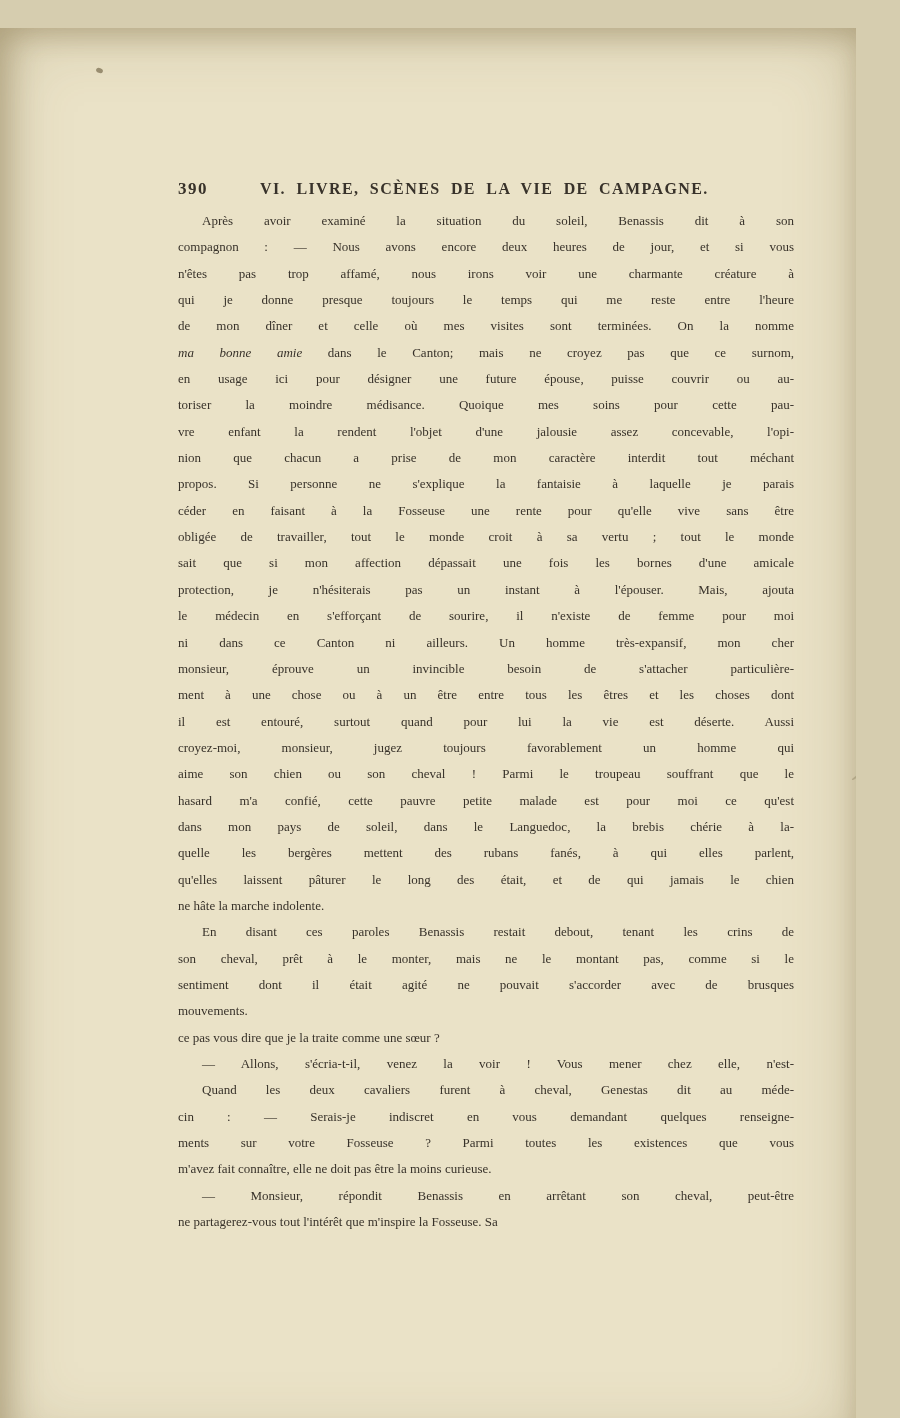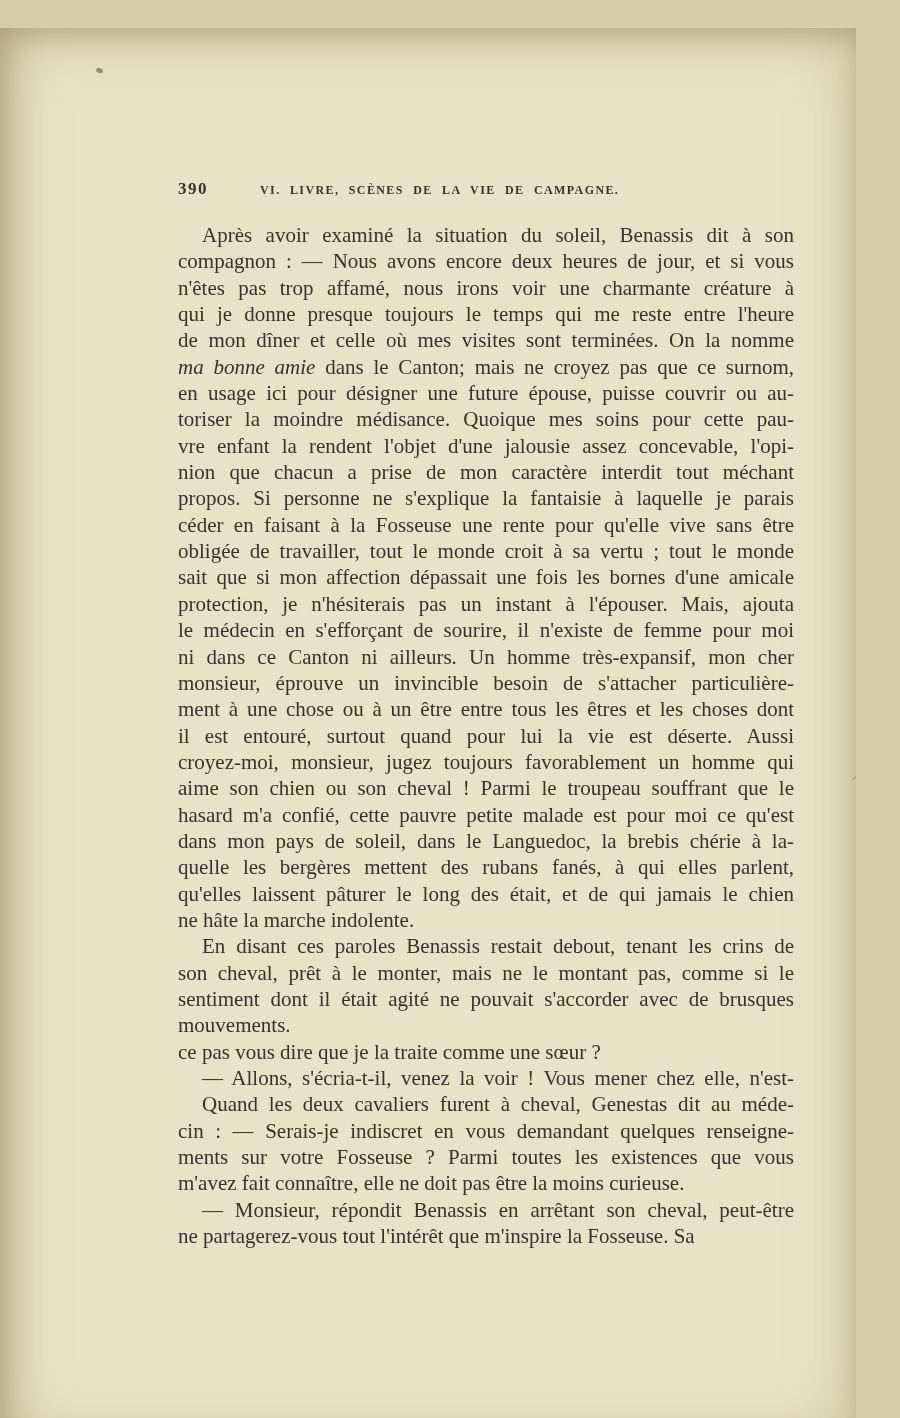--- a/index.html
+++ b/index.html
@@ -30,31 +30,31 @@
     align-items: baseline;
     white-space: nowrap;
   }
   .page-number {
     font-weight: bold;
     font-size: 17px;
     letter-spacing: 1.5px;
   }
   .running-title {
     font-weight: bold;
-    font-size: 12px;
+    font-size: 16px;
     letter-spacing: 1.4px;
     word-spacing: 5px;
     margin-left: 52px;
   }
   .text-block {
     position: absolute;
     left: 178px;
-    top: 194px;
+    top: 180px;
     width: 616px;
-    font-size: 21px;
+    font-size: 13px;
     line-height: 26.35px;
   }
   .paragraph { margin: 0; }
   .line {
     text-align: justify;
     text-align-last: justify;
   }
   .line.last { text-align-last: left; }
   .line.first { text-indent: 24px; }
   .line em { }

